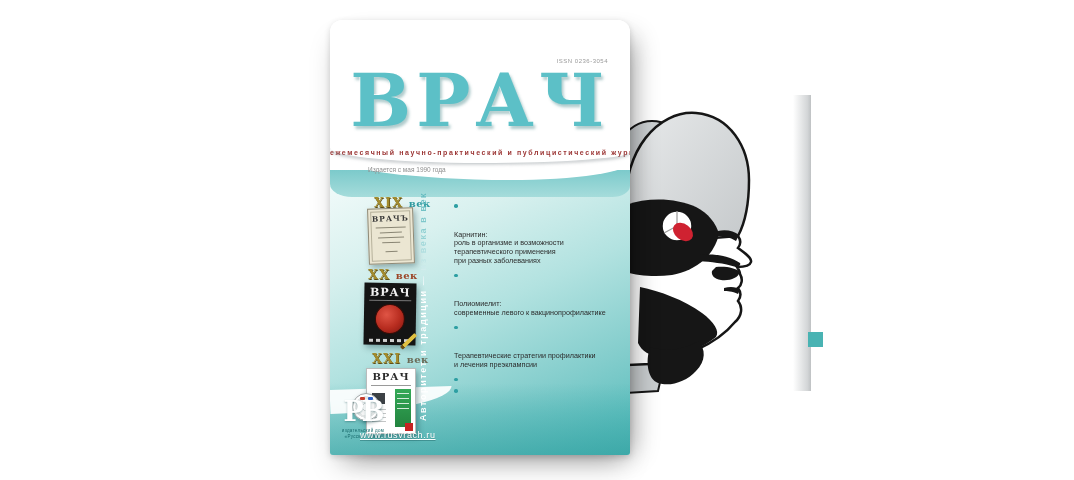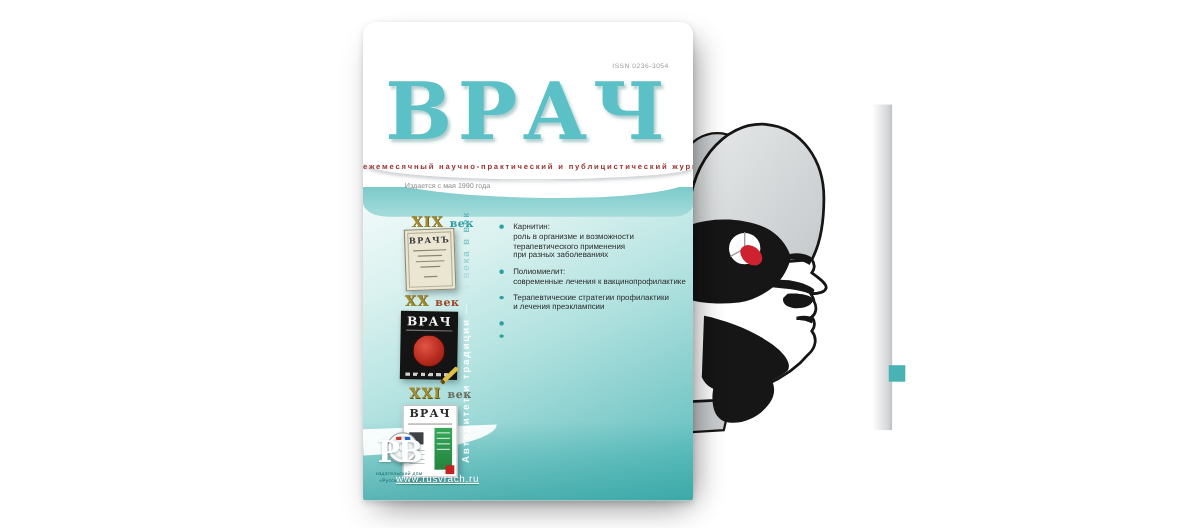--- a/index.html
+++ b/index.html
@@ -93,21 +93,21 @@
   .tagline { position:absolute; left:88px; top:160px; height:252px; width:14px;
     writing-mode:vertical-rl; transform:rotate(180deg); text-align:center;
     font-weight:bold; font-size:9px; letter-spacing:1.6px; white-space:nowrap; color:#eafafa; }
   @supports (-webkit-background-clip:text) or (background-clip:text) {
     .tagline { background:linear-gradient(to bottom,#ffffff 0%,#ffffff 55%,#8fd0d2 78%,#4fb0b6 100%);
       -webkit-background-clip:text; background-clip:text; color:transparent; -webkit-text-fill-color:transparent; }
   }
 
   
   .topics { position:absolute; left:124px; top:182px; width:182px; list-style:none; }
-  .topics li { display:flex; gap:9px; margin-bottom:6px; }
+  .topics li { display:flex; gap:23px; margin-bottom:6px;flex-direction:column; }
   .topics .dot { flex:0 0 auto; width:3.5px; height:3.5px; border-radius:50%; background:#2d9fa3; margin-top:2px; }
   .topic-text { font-size:7.2px; line-height:1.22; color:#2b2b2b; white-space:pre-line; }
 
   
   .pub-logo { position:absolute; left:6px; top:378px; width:54px; text-align:center; z-index:6;
     font-family:"DejaVu Serif",serif; font-weight:bold; font-size:27px; line-height:1; color:#ffffff;
     text-shadow:0 1px 2px rgba(0,60,62,.35); letter-spacing:-2px; }
   .pub-lines { position:absolute; left:4px; top:408px; width:58px; text-align:center; z-index:6;
     font-size:4.5px; line-height:1.3; color:#17696b; letter-spacing:.3px; }
   .site-url { position:absolute; left:30px; top:410px; z-index:6;
@@ -215,21 +215,21 @@
         <li>
             <span class="dot"></span>
             <span class="topic-text">Карнитин:
 роль в организме и возможности
 терапевтического применения
 при разных заболеваниях</span>
           </li>
         <li>
             <span class="dot"></span>
             <span class="topic-text">Полиомиелит:
-современные лечения к вакцинопрофилактике</span>
+современные левого к вакцинопрофилактике</span>
           </li>
         <li>
             <span class="dot"></span>
             <span class="topic-text">Терапевтические стратегии профилактики
 и лечения преэклампсии</span>
           </li>
         <li>
             <span class="dot"></span>
           </li>
         <li>

